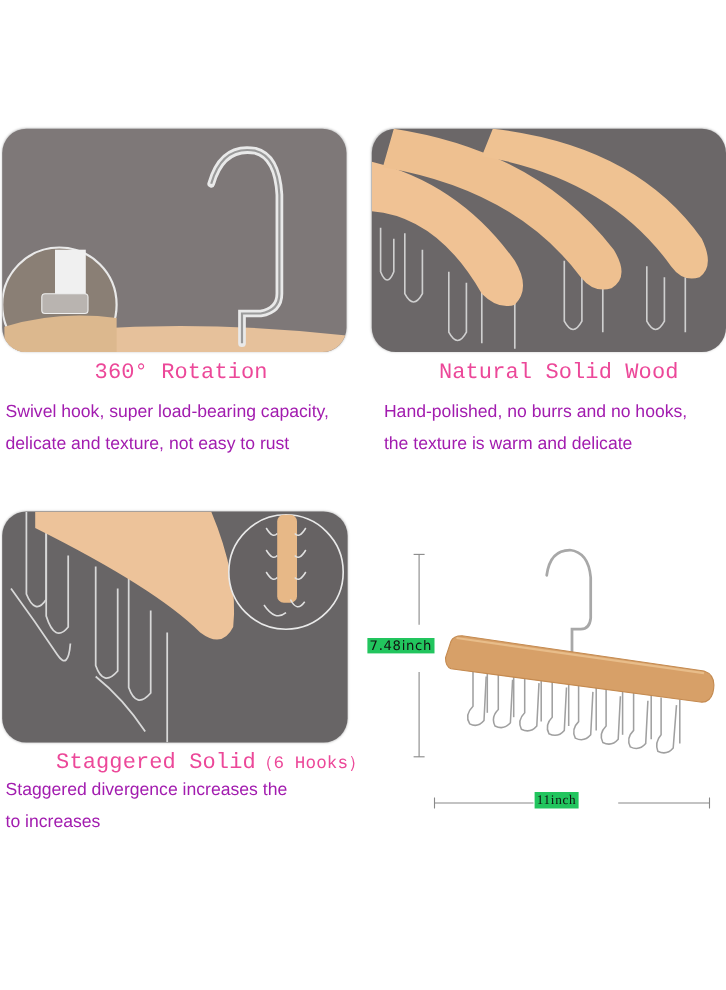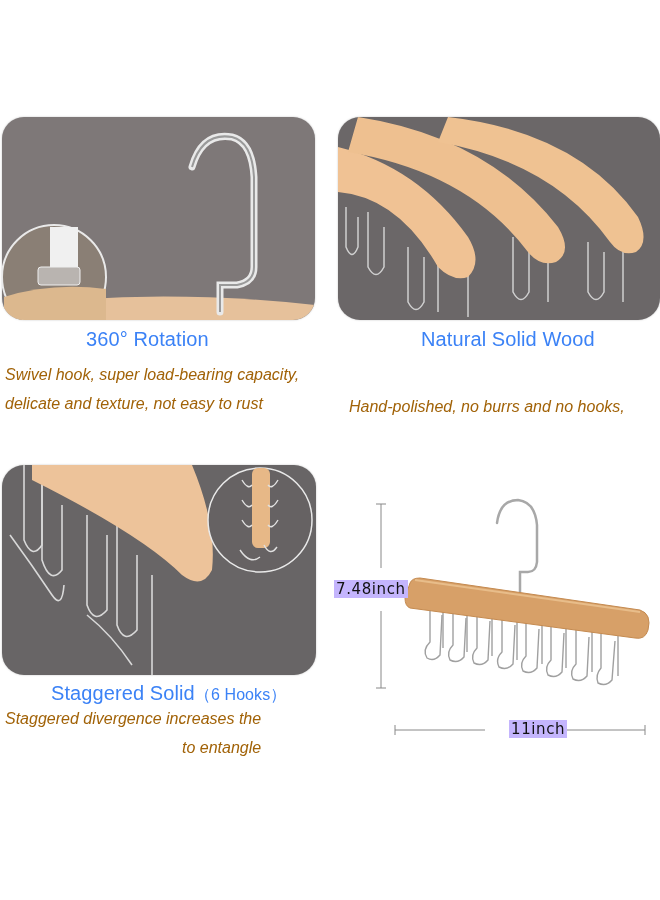--- a/index.html
+++ b/index.html
@@ -11,40 +11,40 @@
     position: absolute; border-radius: 22px; overflow: hidden;
     background: #7d7878;
     box-shadow: 0 0 2px rgba(0,0,0,0.25);
   }
   .panel svg { position: absolute; left: 0; top: 0; width: 100%; height: 100%; }
   #p1 { left: 2px; top: 117px; width: 313px; height: 203px; background: #7e7878; }
   #p2 { left: 338px; top: 117px; width: 322px; height: 203px; background: #6b6768; }
   #p3 { left: 2px; top: 465px; width: 314px; height: 210px; background: #686566; }
 
   .title {
-    position: absolute; font-size: 20px; font-weight: normal; color: #3b82f6;
-    white-space: nowrap; letter-spacing: 0.1px;
+    position: absolute; font-size: 20px; font-weight: normal; color: #ec4899;
+    white-space: nowrap; letter-spacing: 0.1px; font-family: Liberation Mono, monospace;
   }
   .title .sub { font-size: 16px; }
   .desc {
-    position: absolute; font-size: 16px; line-height: 29px; color: #a16207; white-space: nowrap; font-style: italic;
+    position: absolute; font-size: 16px; line-height: 29px; color: #a21caf; white-space: nowrap;
   }
   #t1 { left: 86px; top: 328px; }
-  #t2 { left: 399px; top: 328px; margin-left: 22px; }
+  #t2 { left: 399px; top: 328px; }
   #d1 { left: 5px; top: 360px; }
-  #d2 { left: 349px; top: 360px; margin-top: 32px; }
+  #d2 { left: 349px; top: 360px; }
   #t3 { left: 51px; top: 682px; }
-  #d3 { left: 5px; top: 704px; text-align: right; }
+  #d3 { left: 5px; top: 704px; }
 
   .dim-label {
-    position: absolute; font-size: 15px; color: #111; font-family: "DejaVu Sans", sans-serif; letter-spacing: 0.6px;
-    background: #c4b5fd; padding: 0 2px;
+    position: absolute; font-size: 12px; color: #111; font-family: "DejaVu Sans", sans-serif; letter-spacing: 0.6px;
+    background: #22c55e; padding: 0 2px;
   }
   #dim-h { left: 334px; top: 580px; }
-  #dim-w { left: 509px; top: 720px; }
+  #dim-w { left: 486px; top: 720px; font-family: Liberation Serif, serif; }
 
   #product { position: absolute; left: 330px; top: 480px; width: 330px; height: 280px; }
 </style>
 </head>
 <body>
 
 <div class="panel" id="p1">
   <svg viewBox="0 0 313 203">
 
     <path d="M0 190 Q 150 170 313 188 L313 203 L0 203 Z" fill="#e6c19b"></path>
@@ -80,20 +80,21 @@
 
 <div class="title" id="t1">360° Rotation</div>
 <div class="desc" id="d1">
   <div>Swivel hook, super load-bearing capacity,</div>
   <div>delicate and texture, not easy to rust</div>
 </div>
 
 <div class="title" id="t2">Natural Solid Wood</div>
 <div class="desc" id="d2">
   <div>Hand-polished, no burrs and no hooks,</div>
+  <div>the texture is warm and delicate</div>
 </div>
 
 <div class="panel" id="p3">
   <svg viewBox="0 0 314 210">
     <g stroke="#d8d8d8" stroke-width="1.6" fill="none">
       <path d="M22 0 L22 75 Q 30 95 40 80 L40 20"></path>
       <path d="M40 10 L40 95 Q 48 120 60 105 L60 40"></path>
       <path d="M8 70 Q 30 100 50 130 Q 60 145 62 120"></path>
       <path d="M85 50 L85 140 Q 92 160 105 145 L105 70"></path>
       <path d="M115 60 L115 160 Q 122 180 135 165 L135 90"></path>
@@ -114,21 +115,21 @@
         <path d="M262 80 Q 268 92 275 82"></path>
     </g>
   </svg>
 </div>
 
 <div class="title" id="t3">
   <span>Staggered Solid</span><span class="sub">（6 Hooks）</span>
 </div>
 <div class="desc" id="d3">
   <div>Staggered divergence increases the</div>
-  <div>to entangle</div>
+  <div>to increases</div>
 </div>
 
 <svg id="product" viewBox="0 0 330 280">
 
   <g stroke="#888" stroke-width="1">
     <line x1="51" y1="24" x2="51" y2="88"></line>
     <line x1="46" y1="24" x2="56" y2="24"></line>
     <line x1="51" y1="131" x2="51" y2="208"></line>
     <line x1="46" y1="208" x2="56" y2="208"></line>
 

